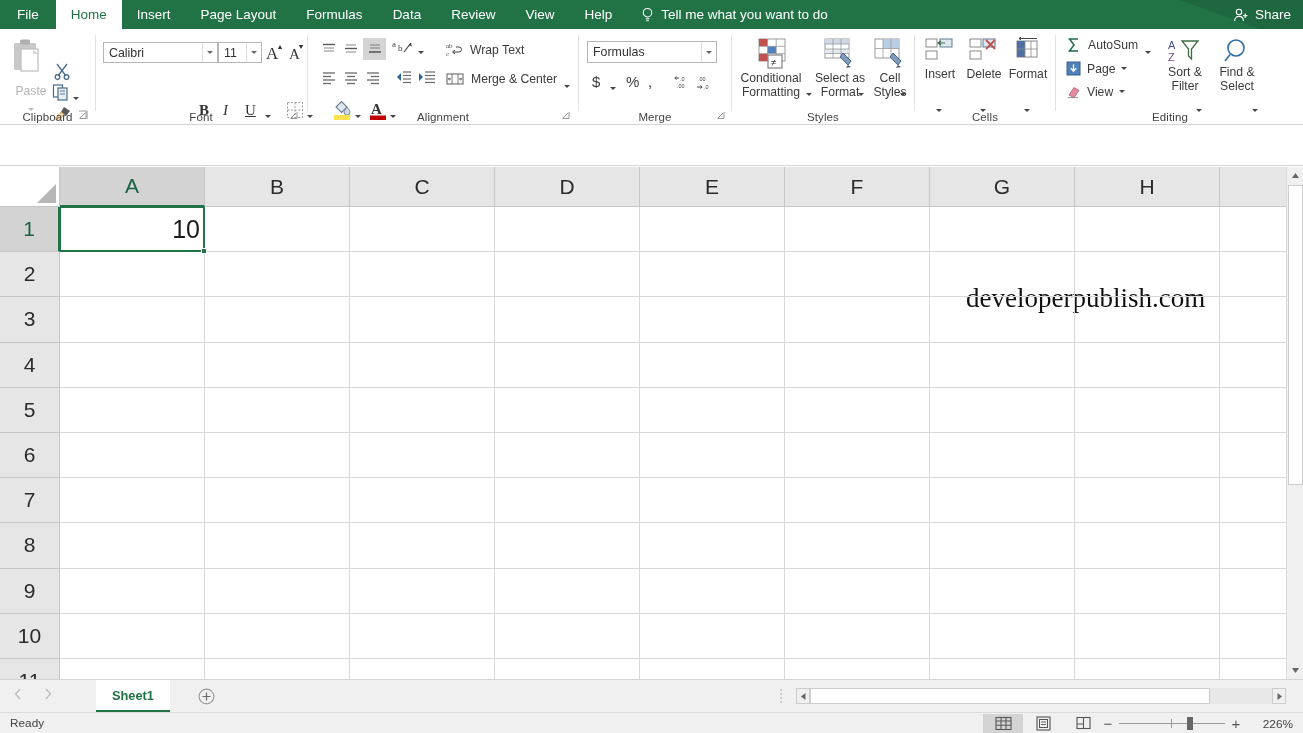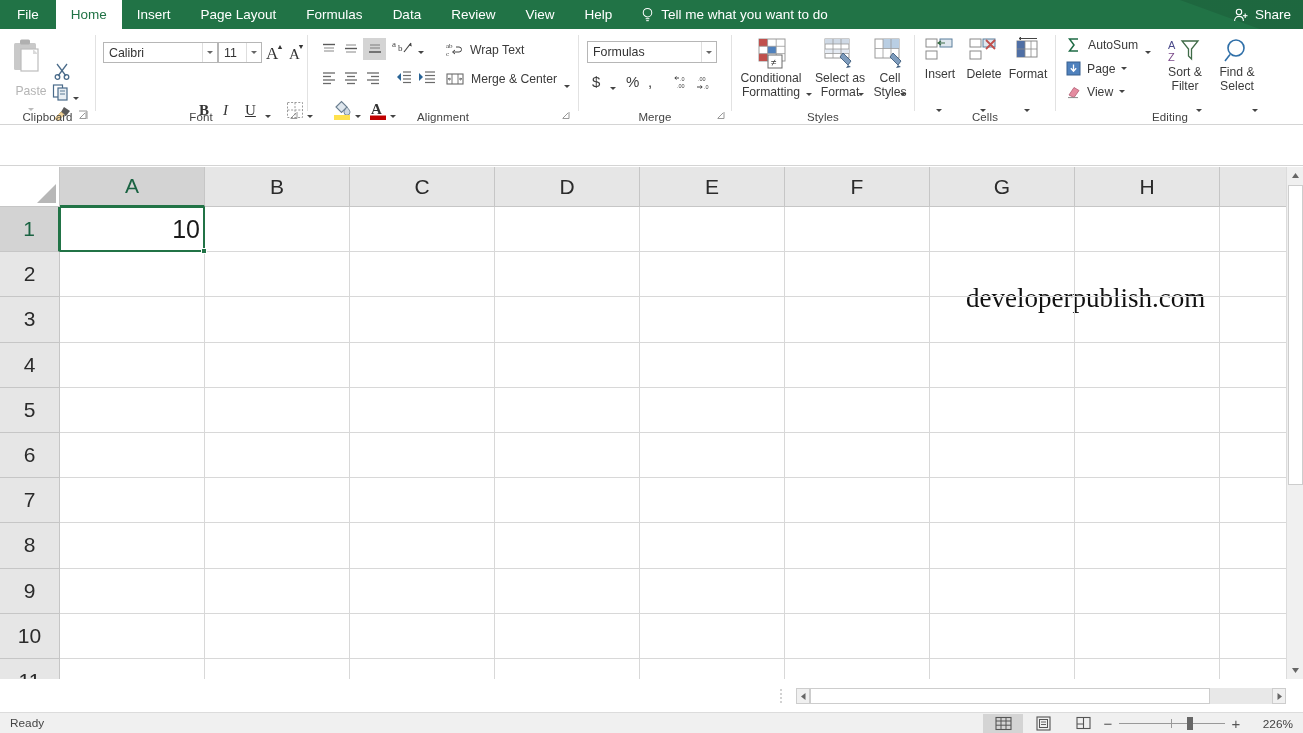--- a/index.html
+++ b/index.html
@@ -810,20 +810,37 @@
       </div>
       <div class="vthumb" style="top:18px; height:300px;"></div>
       <div class="sbarrow" style="bottom:0;">
         <svg width="9" height="7" viewBox="0 0 9 7">
           <path d="M4.5 6 L1 1 L8 1 Z" fill="#666"></path>
         </svg>
       </div>
     </div>
   </div>
 
+  <div class="sheetbar">
+    <div class="navarrows">
+      <svg width="8" height="12" viewBox="0 0 8 12">
+        <path d="M6 1 L1.5 6 L6 11" fill="none" stroke="#bdbdbd" stroke-width="1.3"></path>
+      </svg>
+      <svg width="8" height="12" viewBox="0 0 8 12">
+        <path d="M2 1 L6.5 6 L2 11" fill="none" stroke="#bdbdbd" stroke-width="1.3"></path>
+      </svg>
+    </div>
+    <div class="sheettab">
+      <span>Sheet1</span>
+    </div>
+    <svg class="addsheet" width="17" height="17" viewBox="0 0 17 17">
+      <circle cx="8.5" cy="8.5" r="7.4" fill="none" stroke="#9a9a9a" stroke-width="1.1"></circle>
+      <path d="M8.5 4.5 V12.5 M4.5 8.5 H12.5" stroke="#6a6a6a" stroke-width="1.2"></path>
+    </svg>
+  </div>
 
   <svg class="sbgrip" viewBox="0 0 6 16">
     <circle cx="3" cy="2" r="1" fill="#c3c3c3"></circle>
       <circle cx="3" cy="6" r="1" fill="#c3c3c3"></circle>
     <circle cx="3" cy="10" r="1" fill="#c3c3c3"></circle>
       <circle cx="3" cy="14" r="1" fill="#c3c3c3"></circle>
   </svg>
 
   <div class="hsb">
     <div class="hsbl">

